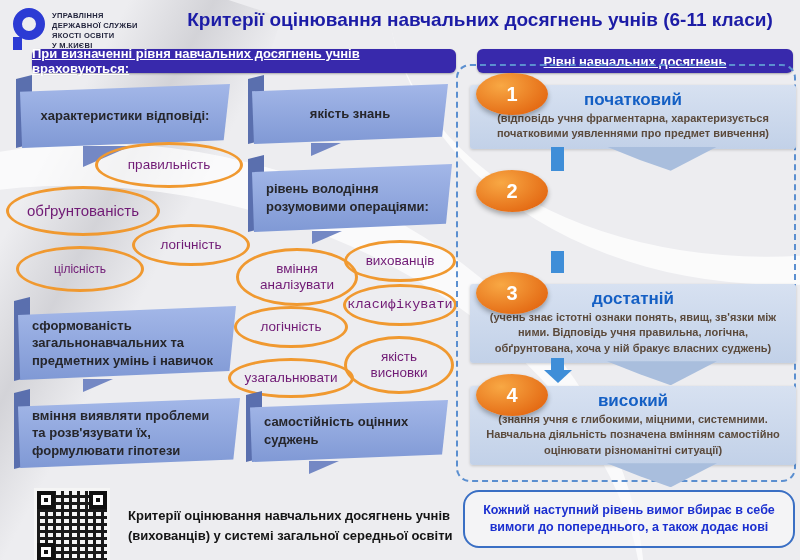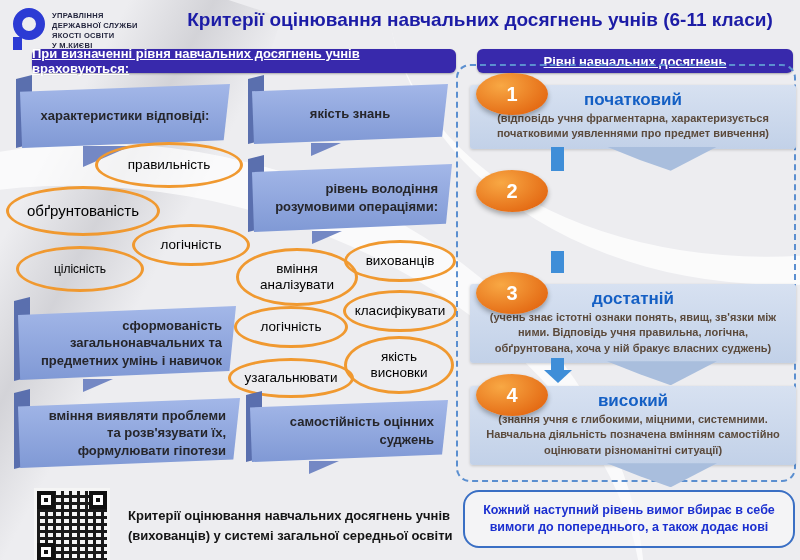--- a/index.html
+++ b/index.html
@@ -21,26 +21,26 @@
   .org { position:absolute; left:52px; top:11px; width:120px; color:#23253d; font-size:7.5px; font-weight:bold; letter-spacing:.3px; line-height:1.35; text-transform:uppercase; }
   .page-title { position:absolute; left:168px; top:9px; width:624px; text-align:center; color:#1c1ca6; font-size:19px; font-weight:bold; }
 
   .section-header { position:absolute; top:49px; height:24px; background:#3829ac; border-radius:6px; color:#fff; font-size:13px; font-weight:bold; display:flex; align-items:center; justify-content:center; text-decoration:underline; box-shadow:0 1px 2px rgba(0,0,0,.3); }
   .hdr-left { left:32px; width:424px; }
   .hdr-right { left:477px; width:316px; }
 
   
   .bbox { position:absolute; }
   .bbox .flap { position:absolute; left:-4px; top:-7px; width:16px; height:108%; background:#5a6fae; transform:skewY(-14deg); }
-  .bbox .face { position:absolute; inset:0; background:linear-gradient(to bottom,#a3b7e8,#8099d5); clip-path:polygon(0% 12%, 100% 0%, 97% 88%, 1% 100%); display:flex; align-items:center; justify-content:center; text-align:right; padding:4px 14px; color:#26262b; font-size:13px; font-weight:600; line-height:1.35; }
+  .bbox .face { position:absolute; inset:0; background:linear-gradient(to bottom,#a3b7e8,#8099d5); clip-path:polygon(0% 12%, 100% 0%, 97% 88%, 1% 100%); display:flex; align-items:center; justify-content:center; text-align:left; padding:4px 14px; color:#26262b; font-size:13px; font-weight:600; line-height:1.35; }
   .bbox .tail { position:absolute; bottom:-19px; left:30%; width:0; height:0; border-top:21px solid #7488c4; border-right:48px solid transparent; }
   .bbox .tail.small { border-top-width:13px; border-right-width:30px; bottom:-12px; }
 
   
-  .ell { position:absolute; border:3.5px solid #f09930; border-radius:50%; display:flex; align-items:center; justify-content:center; text-align:center; color:#000000; font-size:13.5px; font-weight:500; line-height:1.2; padding:2px 6px; }
+  .ell { position:absolute; border:3.5px solid #f09930; border-radius:50%; display:flex; align-items:center; justify-content:center; text-align:center; color:#701a75; font-size:13.5px; font-weight:500; line-height:1.2; padding:2px 6px; }
 
   
   .dash-border { position:absolute; left:456px; top:64px; width:340px; height:418px; border:2px dashed #5b8fd0; border-radius:14px; }
   .level { position:absolute; left:470px; width:326px; }
   .level-box { position:relative; margin-top:12px; background:linear-gradient(to bottom,#d7e1f1,#c2d1e8); border-radius:3px; box-shadow:0 1px 3px rgba(0,0,0,.18); padding:5px 10px 7px 10px; text-align:center; }
   .level-name { color:#145fc4; font-size:17px; font-weight:bold; }
   .level-desc { color:#5b4a3c; font-size:11px; font-weight:600; line-height:1.4; margin-top:1px; }
   .num-oval { position:absolute; top:0; left:6px; width:72px; height:42px; border-radius:50%; background:radial-gradient(ellipse at 35% 30%, #f8a844, #e2640f 85%); color:#fff; font-size:20px; font-weight:bold; display:flex; align-items:center; justify-content:center; box-shadow:0 3px 5px rgba(0,0,0,.3); z-index:3; }
   .level-ribbon { position:absolute; bottom:-22px; left:42%; width:110px; height:24px; background:#a9bedd; clip-path:polygon(0 0, 100% 0, 58% 100%, 30% 55%); }
   .connector { position:absolute; left:551px; width:13px; background:#3f8ed8; z-index:2; }
@@ -106,21 +106,21 @@
     <div class="face">якість знань</div>
     <div class="tail small"></div>
   </div>
   <div class="bbox" style="left:252px; top:164px; width:200px; height:68px;">
     <div class="flap"></div>
     <div class="face">рівень володіння розумовими операціями:</div>
     <div class="tail small"></div>
   </div>
   <div class="ell" style="left:236px; top:248px; width:122px; height:58px;">вміння аналізувати</div>
   <div class="ell" style="left:344px; top:240px; width:112px; height:42px;">вихованців</div>
-  <div class="ell" style="left:343px; top:290px; width:114px; height:42px;">класифікувати</div>
+  <div class="ell" style="left:343px; top:284px; width:114px; height:42px;font-family:Liberation Mono, monospace;">класифікувати</div>
   <div class="ell" style="left:234px; top:306px; width:114px; height:42px;">логічність</div>
   <div class="ell" style="left:344px; top:336px; width:110px; height:58px;">якість висновки</div>
   <div class="ell" style="left:228px; top:358px; width:126px; height:40px;">узагальнювати</div>
   <div class="bbox" style="left:250px; top:400px; width:198px; height:62px;">
     <div class="flap"></div>
     <div class="face">самостійність оцінних суджень</div>
     <div class="tail small"></div>
   </div>
 
   <div class="dash-border"></div>

